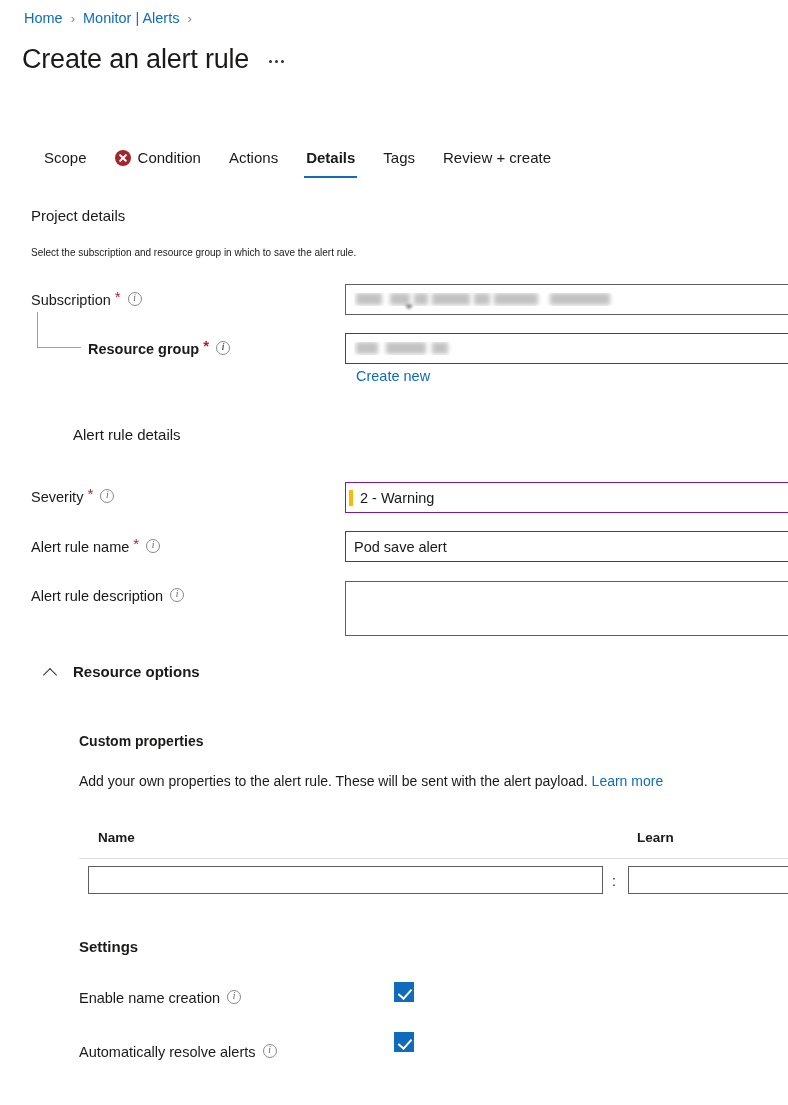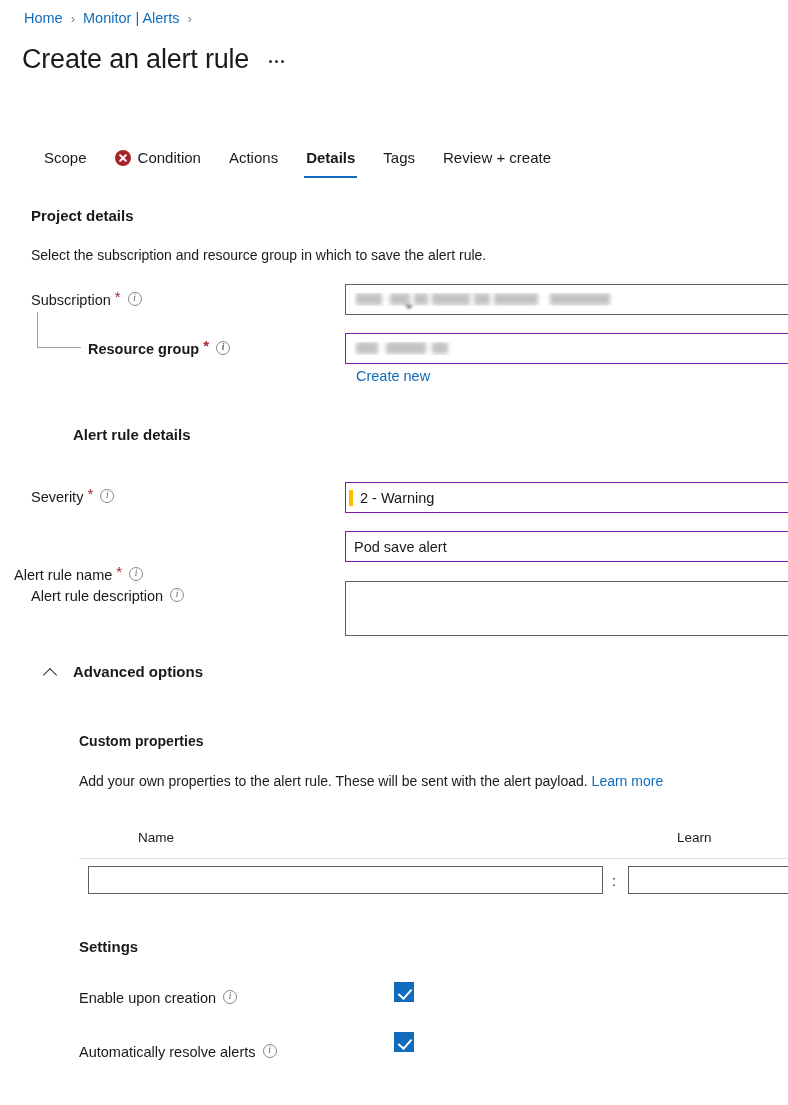--- a/index.html
+++ b/index.html
@@ -64,23 +64,23 @@
   }
   .err-icon::before, .err-icon::after {
     content: ""; position: absolute; left: 3px; top: 7.2px;
     width: 10px; height: 1.8px; background: #fff; border-radius: 1px;
   }
   .err-icon::before { transform: rotate(45deg); }
   .err-icon::after  { transform: rotate(-45deg); }
 
   
   .section-head {
-    position: absolute; font-size: 15px; font-weight: bold; color: #1b1a19;
-  }
-  .body-text { position: absolute; font-size: 14px; color: #1b1a19; }
+    position: absolute; font-size: 15px; font-weight: normal; color: #1b1a19;
+  }
+  .body-text { position: absolute; font-size: 10px; color: #1b1a19; }
   .sub-head { position: absolute; font-size: 14px; font-weight: bold; color: #1b1a19; }
 
   
   .field-label {
     position: absolute; display: flex; align-items: flex-start; gap: 7px;
     font-size: 14.5px; color: #1b1a19; white-space: nowrap;
   }
   .req { color: #a4262c; font-size: 15px; line-height: 10px; margin-left: -3px; }
   .info {
     width: 14px; height: 14px; border-radius: 50%;
@@ -139,21 +139,21 @@
   .chev::before {
     content: ""; position: absolute; left: 0px; top: 4px;
     width: 9px; height: 9px;
     border-left: 1.4px solid #323130; border-top: 1.4px solid #323130;
     transform: rotate(45deg);
   }
   .adv-label { font-size: 15px; font-weight: bold; color: #1b1a19; }
 
   
   .tbl-head {
-    position: absolute; font-size: 13.5px; font-weight: normal; color: #1b1a19; margin-left: 40px;
+    position: absolute; font-size: 13.5px; font-weight: bold; color: #1b1a19;
   }
   .tbl-rule {
     position: absolute; left: 79px; top: 858px; width: 709px; height: 1px;
     background: #e1dfdd;
   }
   .colon { position: absolute; font-size: 14px; color: #1b1a19; }
 
   
   .chk {
     position: absolute; width: 20px; height: 20px;
@@ -257,42 +257,42 @@
     <span>Severity</span>
     <span class="req">*</span>
     <span class="info">i</span>
   </div>
 
   <div class="fld purple" style="left:345px; top:482px; width:460px; height:31px; padding-left:3px;">
     <span class="sev-bar"></span>
     <span>2 - Warning</span>
   </div>
 
-  <div class="field-label" style="left:14px; top:539px;margin-top:28px;">
+  <div class="field-label" style="left:31px; top:539px;">
     <span>Alert rule name</span>
     <span class="req">*</span>
     <span class="info">i</span>
   </div>
 
   <div class="fld purple" style="left:345px; top:531px; width:460px; height:31px;">
     <span>Pod save alert</span>
   </div>
 
   <div class="field-label" style="left:31px; top:588px;">
     <span>Alert rule description</span>
     <span class="info">i</span>
   </div>
 
   <div class="fld gray" style="left:345px; top:581px; width:460px; height:55px; align-items:flex-start; padding-top:5px;">
     <span></span>
   </div>
 
   <div class="adv-row">
     <span class="chev"></span>
-    <span class="adv-label">Advanced options</span>
+    <span class="adv-label">Resource options</span>
   </div>
 
   <div class="sub-head" style="left:79px; top:733px;">Custom properties</div>
 
   <div class="body-text" style="left:79px; top:773px; font-size:14px;">
     <span>Add your own properties to the alert rule. These will be sent with the alert payload.</span>
     <span class="link">Learn more</span>
   </div>
 
   <div class="tbl-head" style="left:98px; top:830px;">Name</div>
@@ -306,21 +306,21 @@
 
   <div class="colon" style="left:612px; top:873px;">:</div>
 
   <div class="fld gray" style="left:628px; top:866px; width:185px; height:28px;">
     <span></span>
   </div>
 
   <div class="sub-head" style="left:79px; top:938px; font-size:15px;">Settings</div>
 
   <div class="field-label" style="left:79px; top:990px;">
-    <span>Enable upon creation</span>
+    <span>Enable name creation</span>
     <span class="info">i</span>
   </div>
   <div class="chk" style="left:394px; top:982px;"></div>
 
   <div class="field-label" style="left:79px; top:1044px;">
     <span>Automatically resolve alerts</span>
     <span class="info">i</span>
   </div>
   <div class="chk" style="left:394px; top:1032px;"></div>
 

